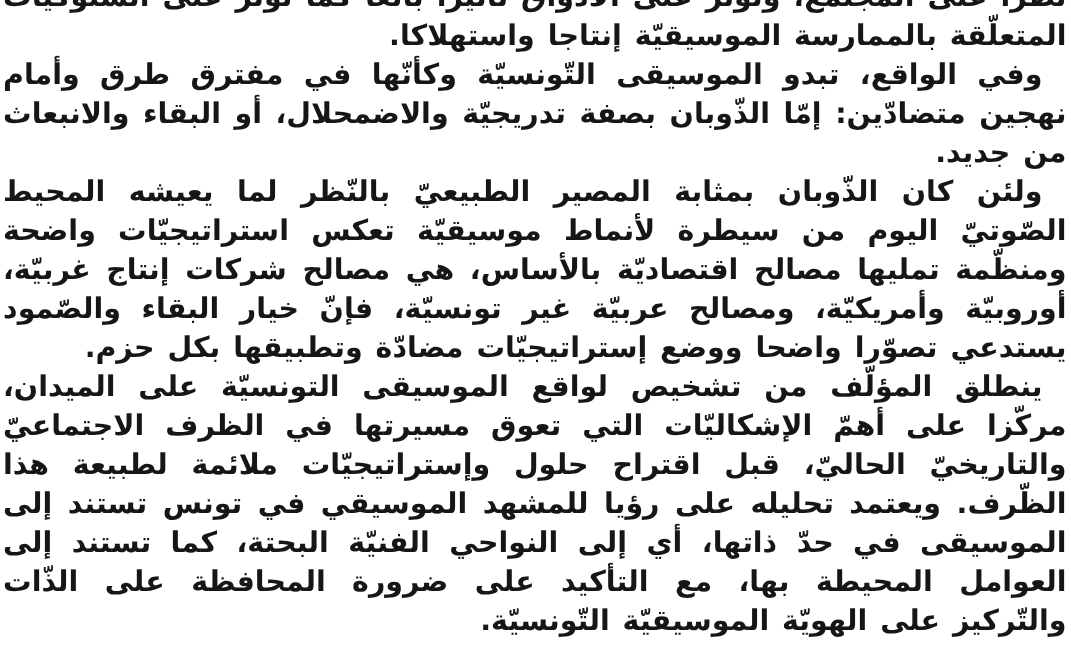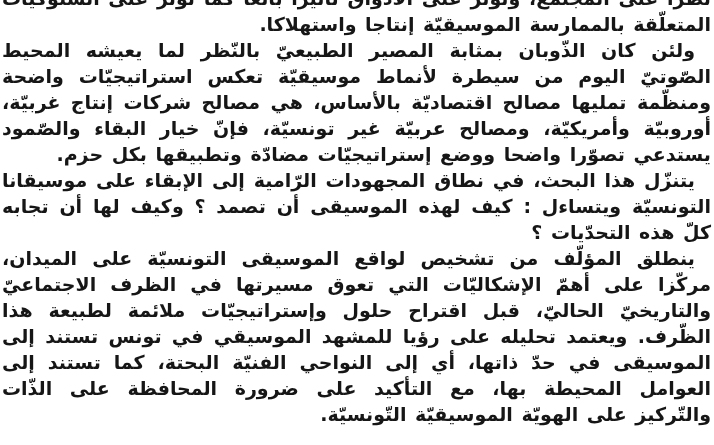--- a/index.html
+++ b/index.html
@@ -35,16 +35,16 @@
   }
   .page p.continuation {
     text-indent: 0; 
   }
 </style>
 </head>
 <body>
 
 <div class="page">
   <p class="continuation">نظرا على المجتمع، وتؤثّر على الأذواق تأثيرا بالغا كما تؤثّر على السلوكيّات المتعلّقة بالممارسة الموسيقيّة إنتاجا واستهلاكا.</p>
+  <p>وفي الواقع، تبدو الموسيقى التّونسيّة وكأنّها في مفترق طرق وأمام نهجين متضادّين: إمّا الذّوبان بصفة تدريجيّة والاضمحلال، أو البقاء والانبعاث من جديد.</p>
   <p>ولئن كان الذّوبان بمثابة المصير الطبيعيّ بالنّظر لما يعيشه المحيط الصّوتيّ اليوم من سيطرة لأنماط موسيقيّة تعكس استراتيجيّات واضحة ومنظّمة تمليها مصالح اقتصاديّة بالأساس، هي مصالح شركات إنتاج غربيّة، أوروبيّة وأمريكيّة، ومصالح عربيّة غير تونسيّة، فإنّ خيار البقاء والصّمود يستدعي تصوّرا واضحا ووضع إستراتيجيّات مضادّة وتطبيقها بكل حزم.</p>
-  <p>يتنزّل هذا البحث، في نطاق المجهودات الرّامية إلى الإبقاء على موسيقانا التونسيّة ويتساءل : كيف لهذه الموسيقى أن تصمد ؟ وكيف لها أن تجابه كلّ هذه التحدّيات ؟</p>
   <p>ينطلق المؤلّف من تشخيص لواقع الموسيقى التونسيّة على الميدان، مركّزا على أهمّ الإشكاليّات التي تعوق مسيرتها في الظرف الاجتماعيّ والتاريخيّ الحاليّ، قبل اقتراح حلول وإستراتيجيّات ملائمة لطبيعة هذا الظّرف. ويعتمد تحليله على رؤيا للمشهد الموسيقي في تونس تستند إلى الموسيقى في حدّ ذاتها، أي إلى النواحي الفنيّة البحتة، كما تستند إلى العوامل المحيطة بها، مع التأكيد على ضرورة المحافظة على الذّات والتّركيز على الهويّة الموسيقيّة التّونسيّة.</p>
 </div>
 
 </body></html>

